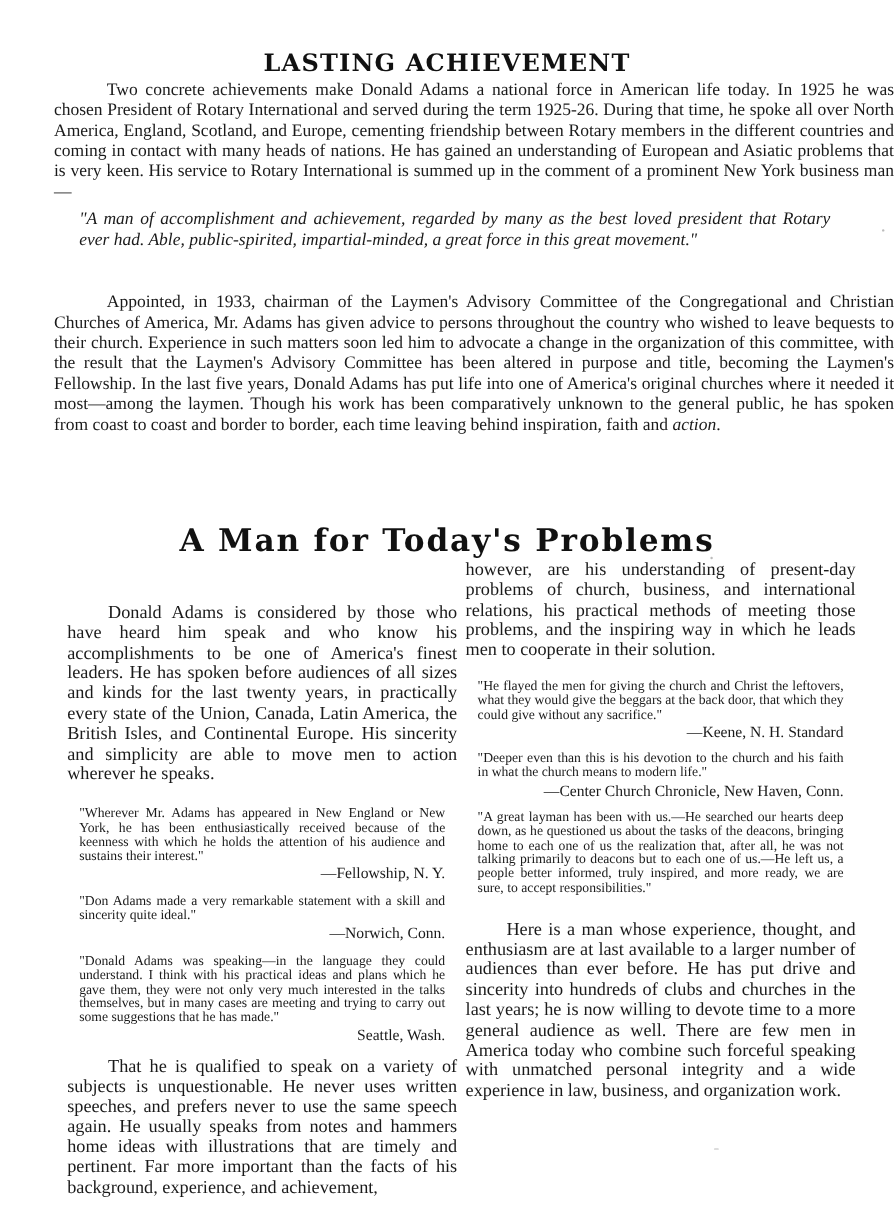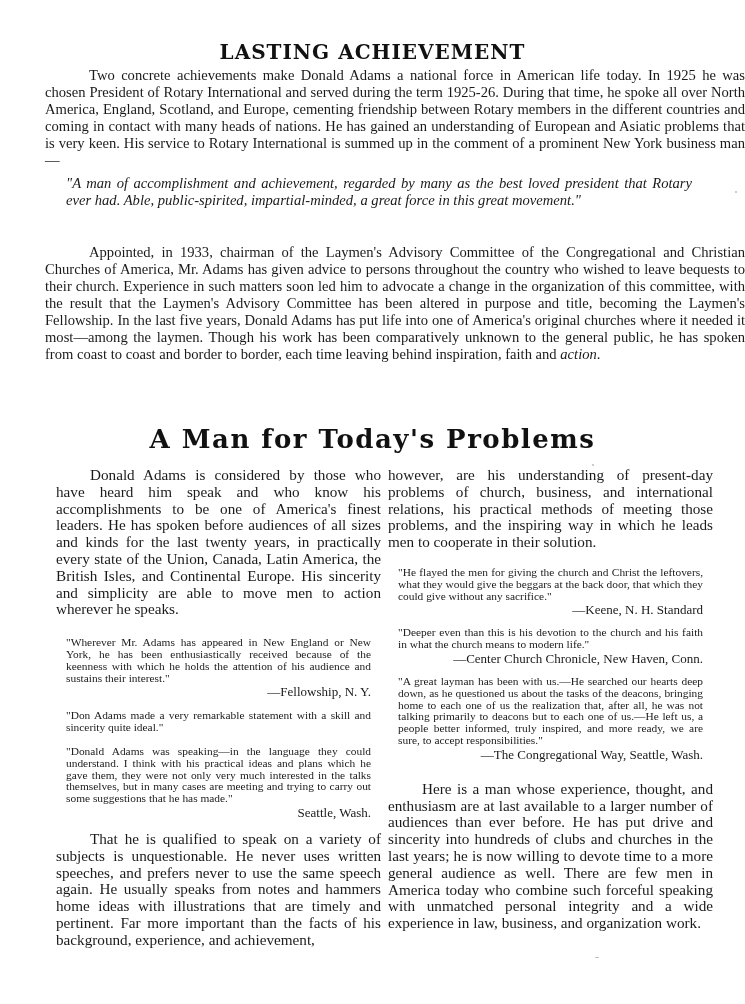--- a/index.html
+++ b/index.html
@@ -48,41 +48,41 @@
       top: 175px;
       font-style: italic;
       font-size: 14.6px;
       line-height: 17px;
       text-align: justify;
     }
     .p2 { top: 244px; }
     .h2 {
       position: absolute;
       left: 0; width: 745px;
-      top: 424px;
+      top: 436px;
       text-align: center;
       font-family: "DejaVu Serif", "Liberation Serif", serif;
       font-weight: 900;
       font-size: 26px;
       letter-spacing: 1.5px;
       color: #111;
     }
     .col {
       position: absolute;
       width: 325px;
     }
     .col-left { left: 56px; }
     .col-right { left: 388px; }
     .body-text {
       font-size: 15.2px;
       line-height: 16.8px;
       text-align: justify;
       color: #1a1a1a;
     }
-    .body-text.indent { text-indent: 34px; }
+    .body-text.indent { text-indent: 34px; margin-top: 36px; }
     .testimonial {
       margin-left: 10px;
       width: 305px;
       font-size: 11.4px;
       line-height: 11.8px;
       text-align: justify;
       color: #1a1a1a;
     }
     .source {
       text-align: right;
@@ -119,20 +119,21 @@
   <div class="col col-left" style="top:467px;">
     <p class="body-text indent">Donald Adams is considered by those who have heard him speak and who know his accomplishments to be one of America's finest leaders. He has spoken before audiences of all sizes and kinds for the last twenty years, in practically every state of the Union, Canada, Latin America, the British Isles, and Continental Europe. His sincerity and simplicity are able to move men to action wherever he speaks.</p>
 
     <div class="testimonial" style="margin-top:19px;">
       <div>"Wherever Mr. Adams has appeared in New England or New York, he has been enthusiastically received because of the keenness with which he holds the attention of his audience and sustains their interest."</div>
       <div class="source">—Fellowship, N. Y.</div>
     </div>
 
     <div class="testimonial" style="margin-top:12px;">
       <div>"Don Adams made a very remarkable statement with a skill and sincerity quite ideal."</div>
+      <div class="source">—Norwich, Conn.</div>
     </div>
 
     <div class="testimonial" style="margin-top:12px;">
       <div>"Donald Adams was speaking—in the language they could understand. I think with his practical ideas and plans which he gave them, they were not only very much interested in the talks themselves, but in many cases are meeting and trying to carry out some suggestions that he has made."</div>
       <div class="source">Seattle, Wash.</div>
     </div>
 
     <p class="body-text indent" style="margin-top:12px;">That he is qualified to speak on a variety of subjects is unquestionable. He never uses written speeches, and prefers never to use the same speech again. He usually speaks from notes and hammers home ideas with illustrations that are timely and pertinent. Far more important than the facts of his background, experience, and achievement,</p>
   </div>
 
@@ -144,21 +145,20 @@
       <div class="source">—Keene, N. H. Standard</div>
     </div>
 
     <div class="testimonial" style="margin-top:11px;">
       <div>"Deeper even than this is his devotion to the church and his faith in what the church means to modern life."</div>
       <div class="source">—Center Church Chronicle, New Haven, Conn.</div>
     </div>
 
     <div class="testimonial" style="margin-top:11px;">
       <div>"A great layman has been with us.—He searched our hearts deep down, as he questioned us about the tasks of the deacons, bringing home to each one of us the realization that, after all, he was not talking primarily to deacons but to each one of us.—He left us, a people better informed, truly inspired, and more ready, we are sure, to accept responsibilities."</div>
-      <div class="source">—The Congregational Way, Seattle, Wash.</div>
     </div>
 
     <p class="body-text indent" style="margin-top:20px;">Here is a man whose experience, thought, and enthusiasm are at last available to a larger number of audiences than ever before. He has put drive and sincerity into hundreds of clubs and churches in the last years; he is now willing to devote time to a more general audience as well. There are few men in America today who combine such forceful speaking with unmatched personal integrity and a wide experience in law, business, and organization work.</p>
   </div>
 
   <div class="speck" style="left:735px;top:191px;"></div>
   <div class="speck" style="left:592px;top:464px;"></div>
   <div class="speck" style="left:595px;top:957px;width:4px;height:1px;"></div>
 </div>
 

